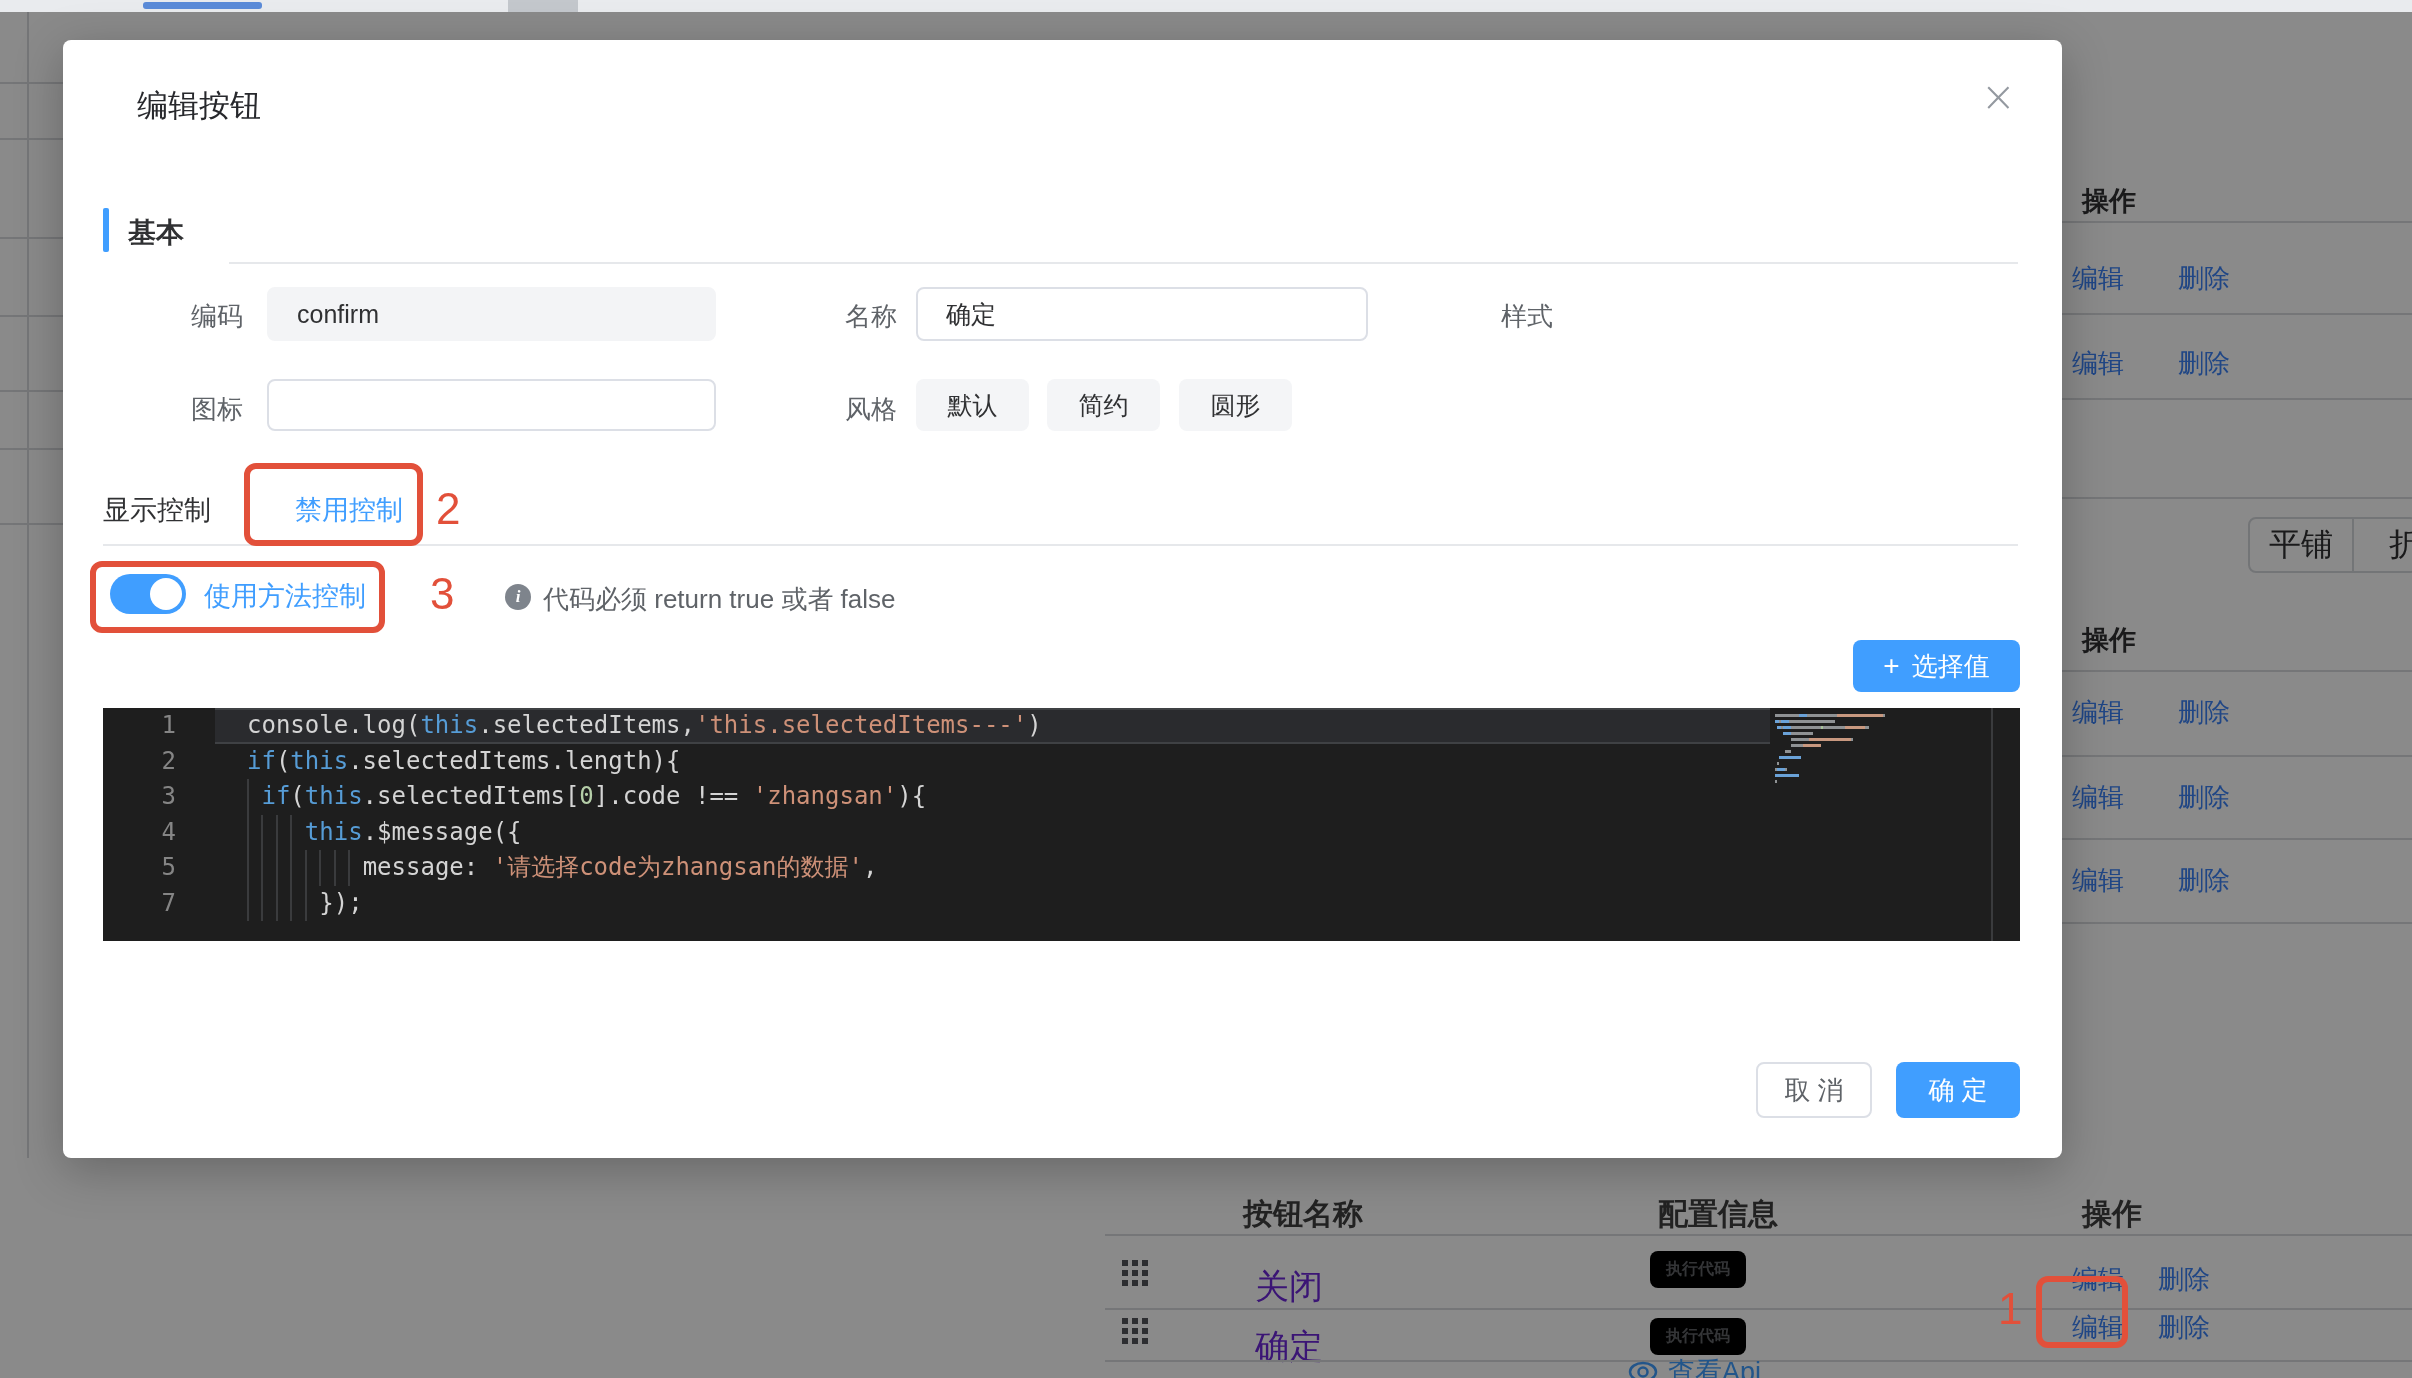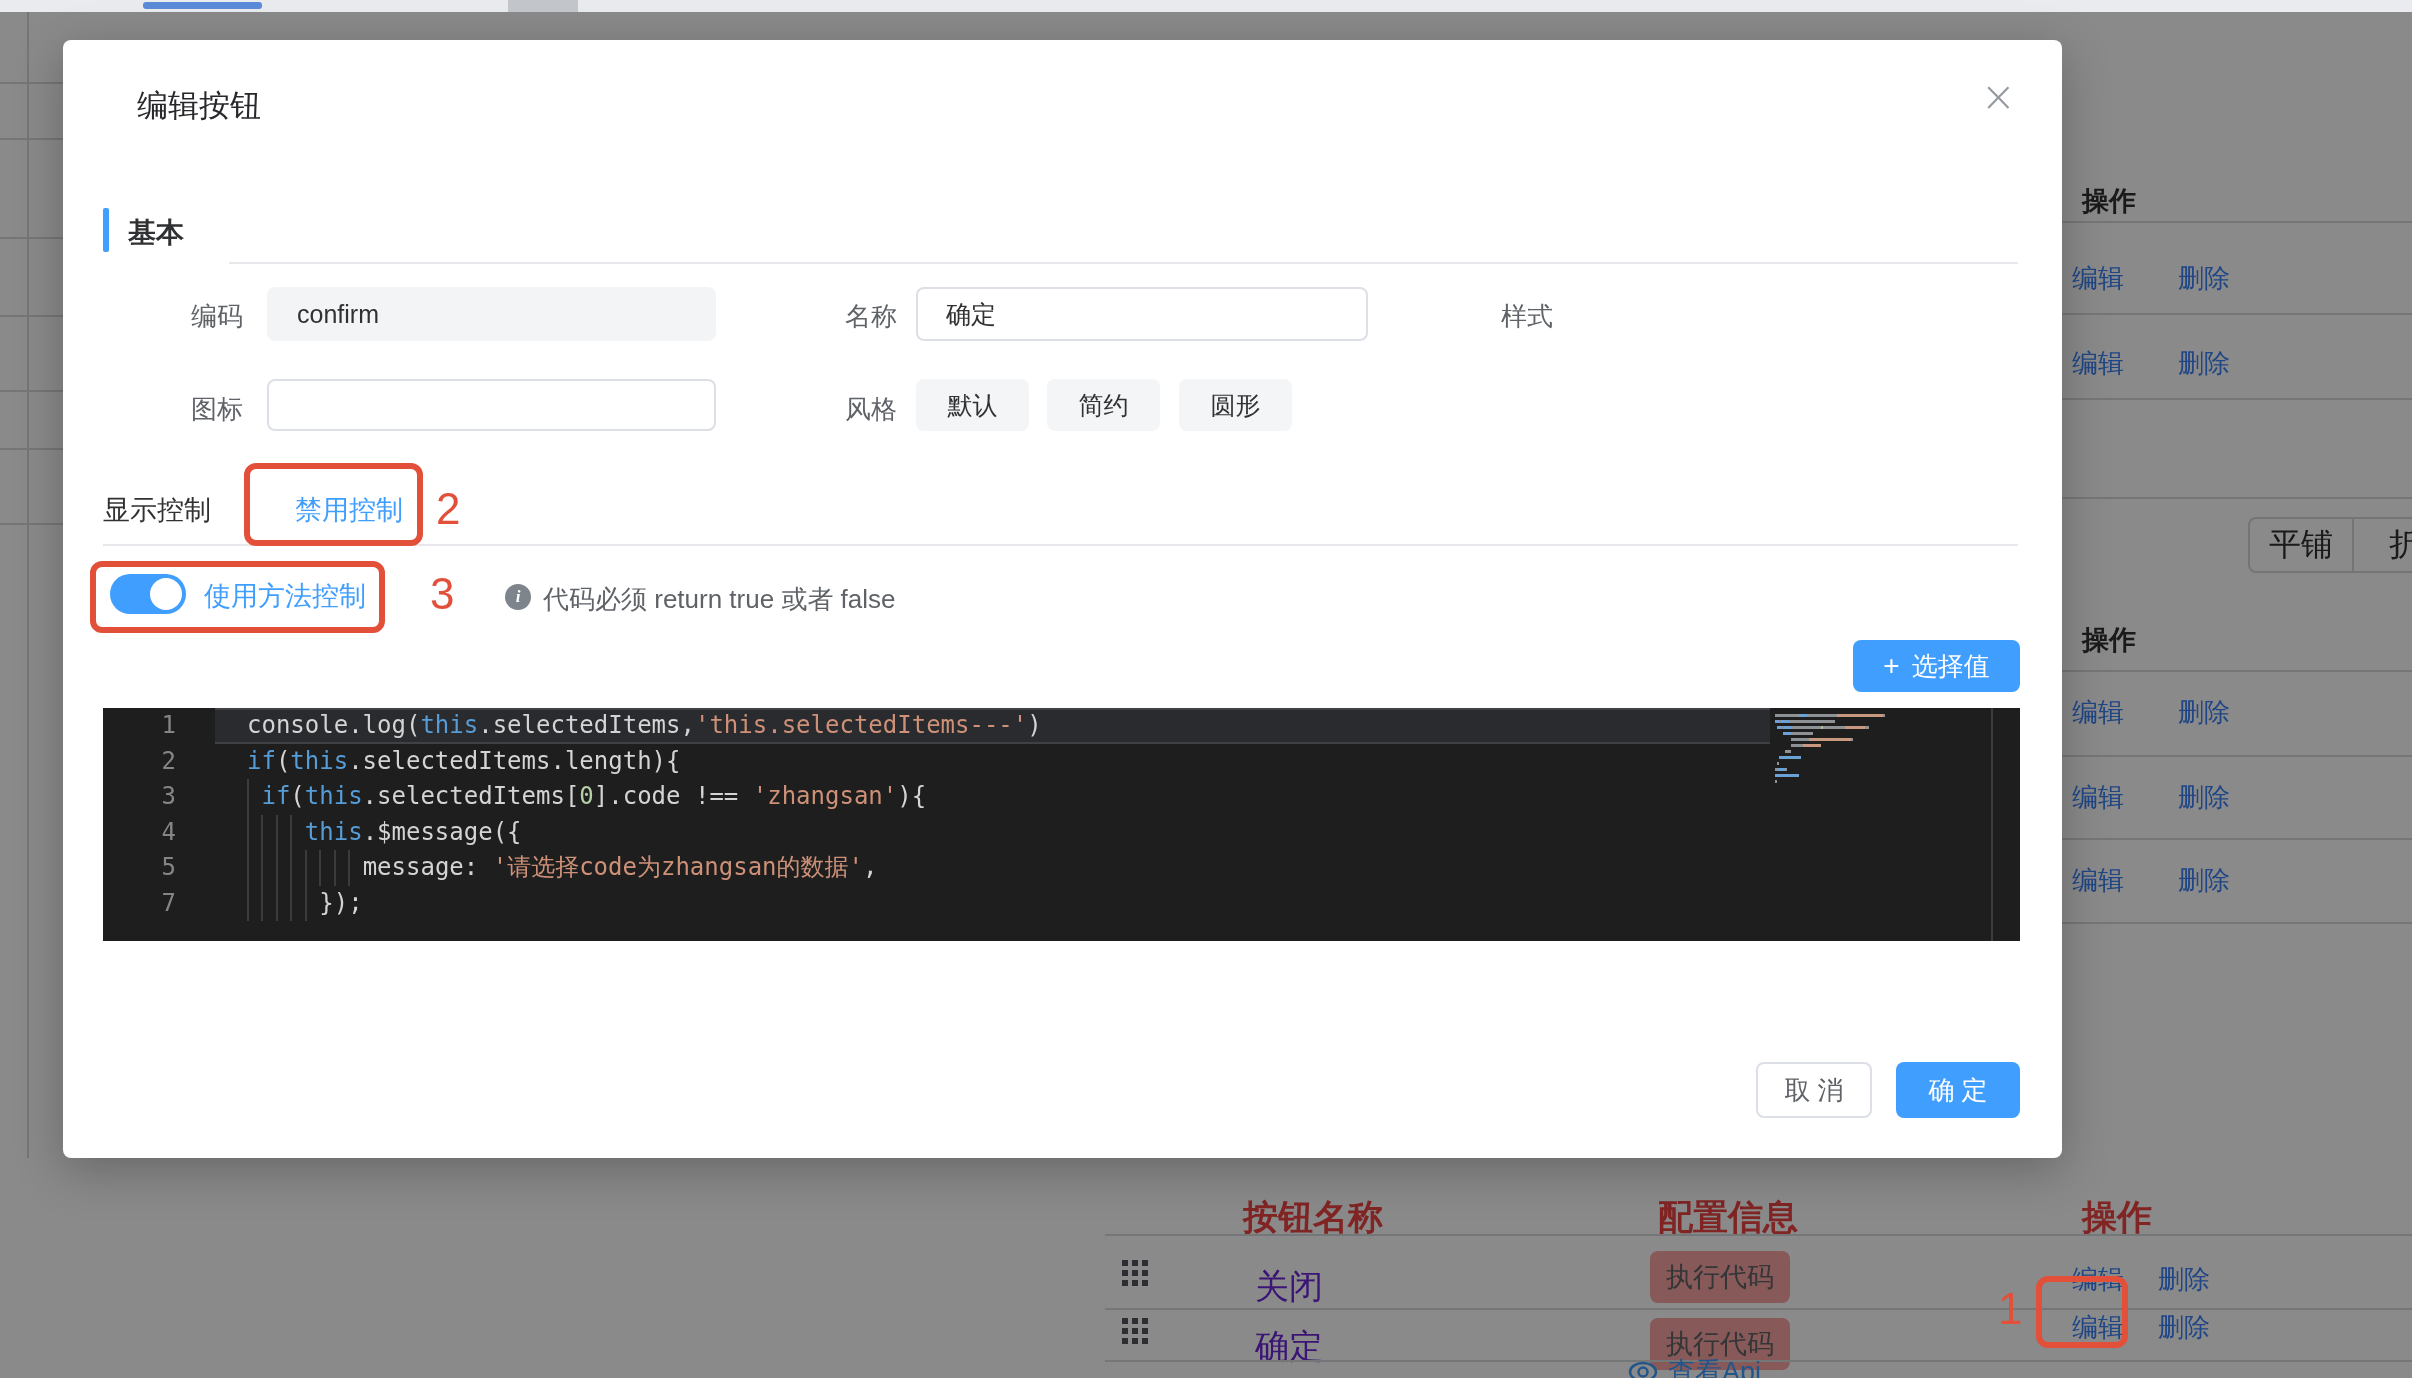--- a/index.html
+++ b/index.html
@@ -13,23 +13,23 @@
   .tab-gray{left:508px;top:0;width:70px;height:12px;background:#c3c7cc;}
 
   
   .bg-line-h{background:#d9dbde;height:2px;}
   .bg-line-v{background:#d9dbde;width:2px;}
   .bg-action{font-size:27px;font-weight:700;color:#303133;}
   .bg-link{font-size:26px;color:#3b82f6;cursor:pointer;}
   .seg-group{display:flex;border:2px solid #d5d8dc;border-radius:8px;background:#fff;overflow:hidden;height:56px;box-sizing:border-box;}
   .seg{min-width:102px;display:flex;align-items:center;justify-content:center;font-size:32px;color:#303133;}
   .seg+.seg{border-left:2px solid #d5d8dc;}
-  .th{font-size:35px;font-weight:700;color:#ef4444;}
+  .th{font-size:30px;font-weight:700;color:#404040;}
   .td{font-size:34px;color:#6d28d9;text-align:right;}
-  .badge{background:#fca5a5;border-radius:8px;font-size:27px;color:#606266;padding:8px 16px;display:inline-block;}
+  .badge{background:#000000;border-radius:8px;font-size:16px;color:#606266;padding:8px 16px;display:inline-block;font-weight:bold;}
   .dragicon{display:grid;grid-template-columns:repeat(3,6px);grid-auto-rows:6px;gap:4px;}
   .dragicon i{background:#53565c;display:block;}
   .viewapi{display:flex;align-items:center;gap:10px;font-size:27px;color:#409eff;}
 
   
   .overlay{left:0;top:12px;width:2412px;height:1366px;background:rgba(0,0,0,0.46);}
 
   
   .modal{left:63px;top:40px;width:1999px;height:1118px;background:#fff;border-radius:8px;
          box-shadow:0 12px 48px rgba(0,0,0,.25);}

